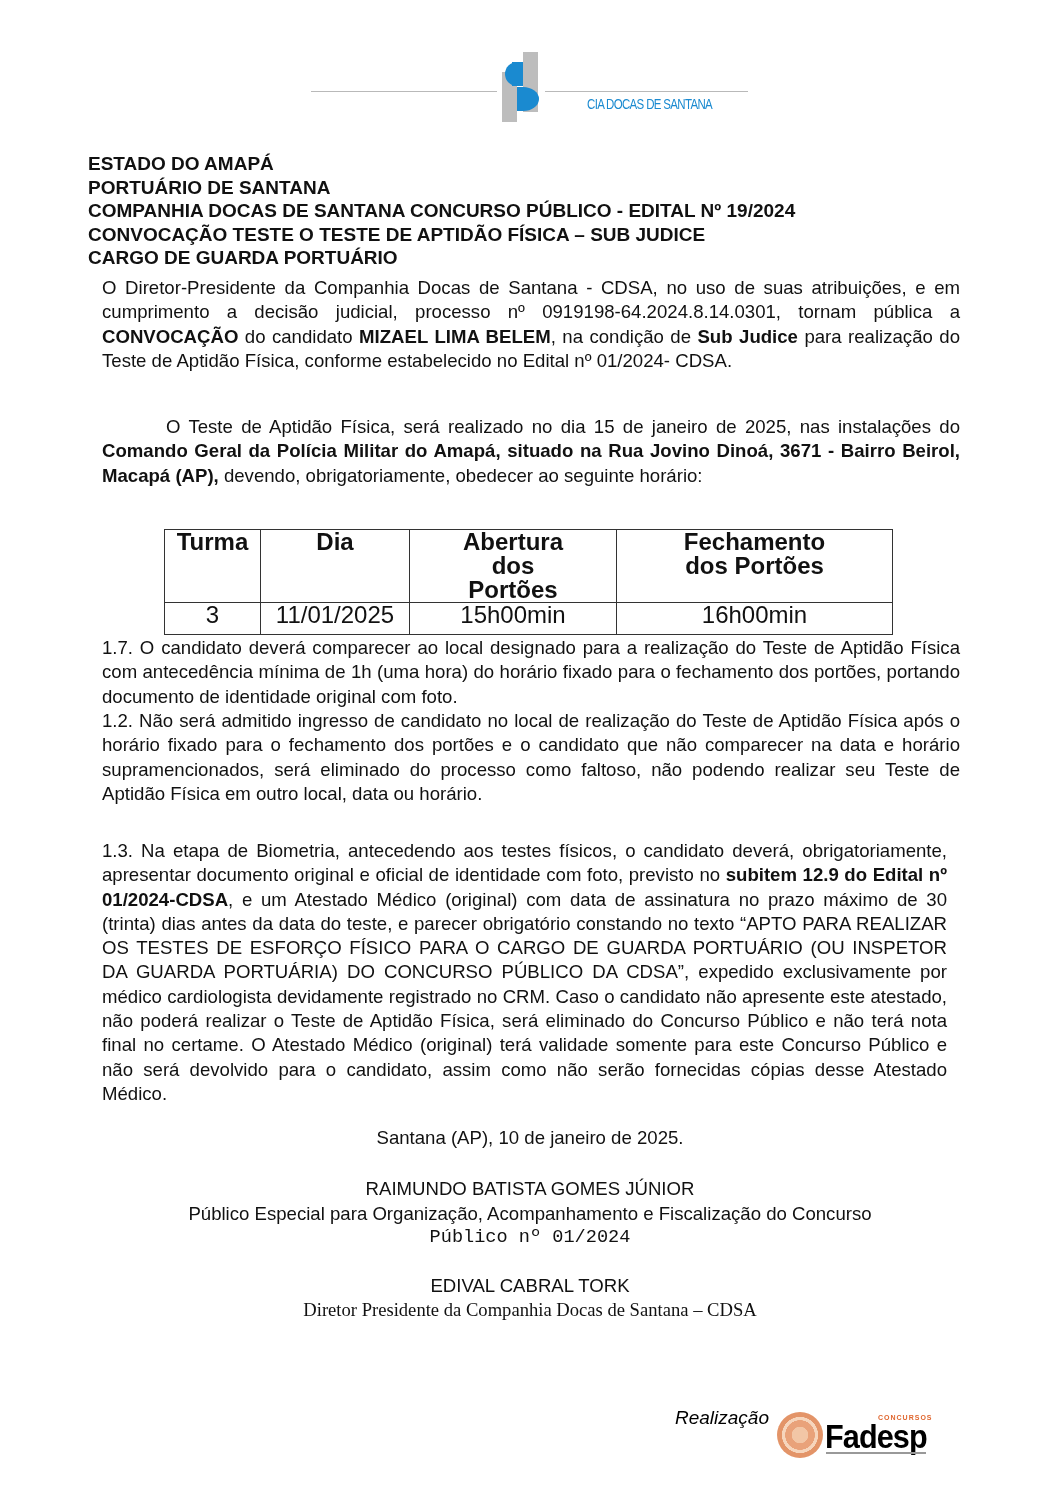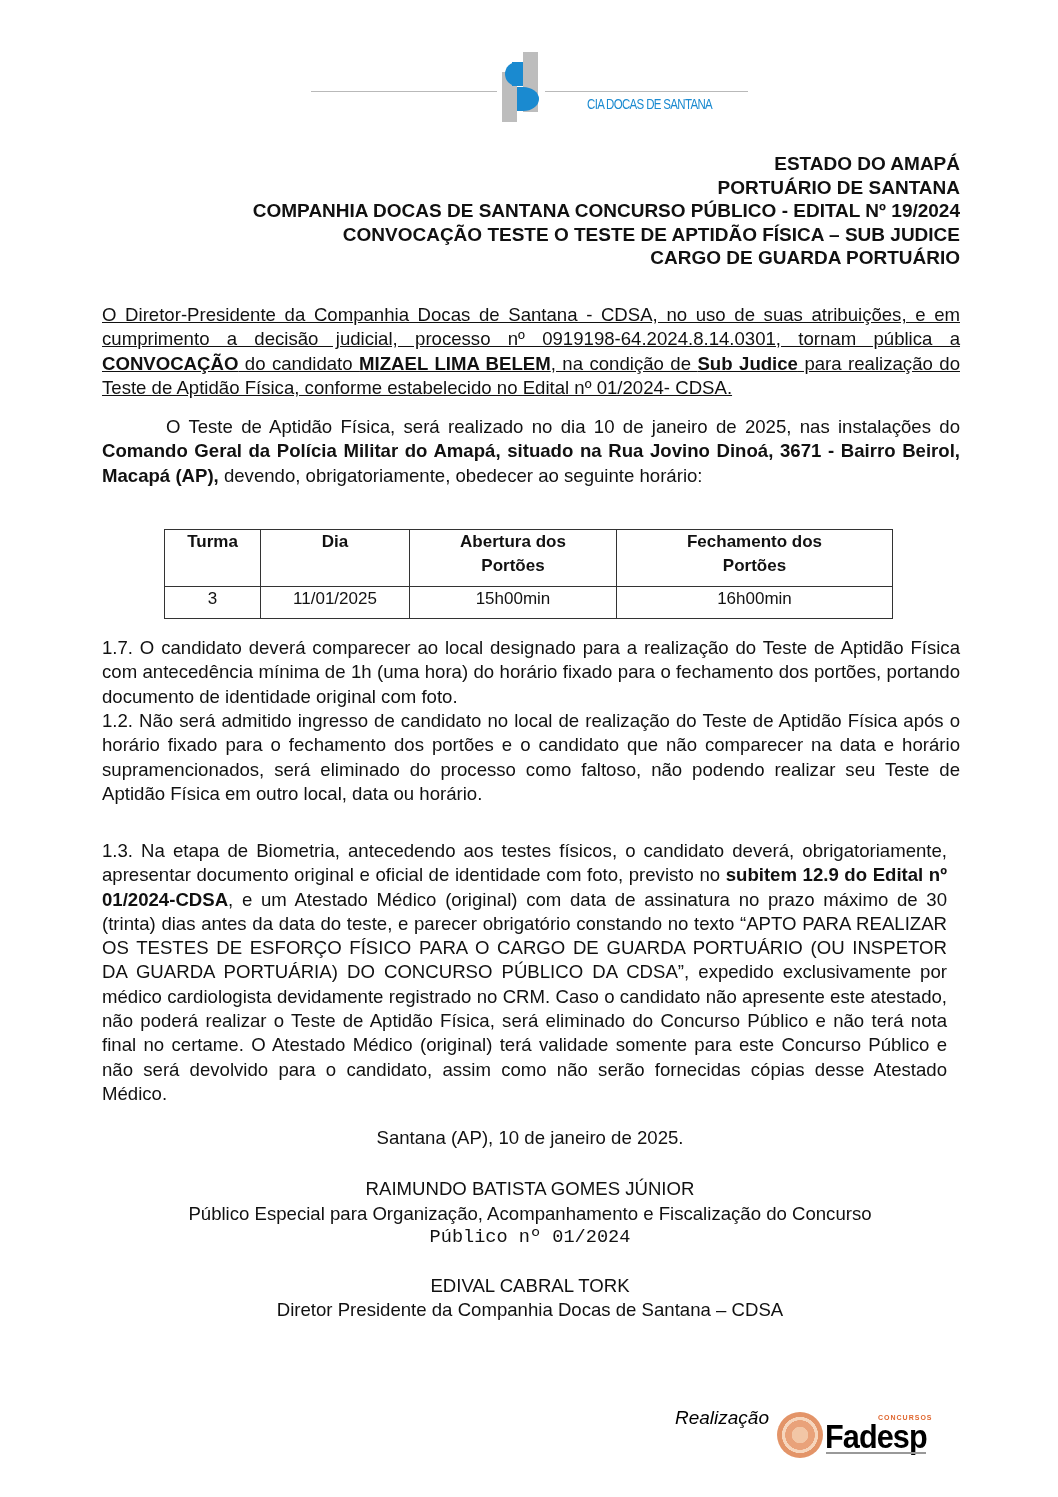--- a/index.html
+++ b/index.html
@@ -2,29 +2,29 @@
 <html><head>
 <meta charset="utf-8">
 <style>
   html, body { margin:0; padding:0; background:#fff; }
   body { width:1058px; height:1497px; position:relative; overflow:hidden;
          font-family:"Liberation Sans", sans-serif; color:#111; }
   .abs { position:absolute; }
   .hline { position:absolute; height:1px; background:#b9b9b9; }
   .logo-text { position:absolute; left:587px; top:96px; font-size:14px; color:#1a8ad0;
                letter-spacing:-0.8px; transform:scaleX(0.82); transform-origin:left top; font-family:"Liberation Sans", sans-serif; }
-  .heading { position:absolute; left:100px; width:860px; top:152px; text-align:right;
+  .heading { position:absolute; left:88px; width:860px; top:152px; text-align:left;
              font-weight:bold; font-size:19px; line-height:23.5px; }
   .heading div { white-space:nowrap; }
   .para { position:absolute; left:102px; width:858px; font-size:18.6px; line-height:24.3px;
           text-align:justify; text-align-last:left; }
   .para .ind { display:inline-block; width:64px; }
   .para b { font-weight:bold; }
   table.sched { position:absolute; left:164px; top:529px; border-collapse:collapse;
-                font-size:17px;padding-left:28px; }
+                font-size:24px;padding-left:28px; }
   table.sched th, table.sched td { border:1.5px solid #333; text-align:center; vertical-align:top;
                 padding:0; line-height:24px; }
   table.sched th { height:56px; font-weight:bold; }
   table.sched td { height:31px; }
   .center { position:absolute; left:100px; width:860px; text-align:center; font-size:18.6px; line-height:23.5px; }
   .realizacao { position:absolute; left:675px; top:1407px; font-style:italic; font-size:19px; color:#000000; }
   .fadesp-seal { position:absolute; left:777px; top:1412px; width:46px; height:46px; border-radius:50%;
                  background: radial-gradient(circle, #f2c6a6 0 25%, #e9a27a 26% 45%, #f6d5bc 46% 55%, #e39468 56% 100%); }
   .fadesp-word { position:absolute; left:825px; top:1419px; font-weight:bold; font-size:34px; color:#000;
                  letter-spacing:-1px; transform:scaleX(0.9); transform-origin:left top; line-height:34px; }
@@ -49,26 +49,26 @@
 </div>
 
 <div class="heading">
   <div>ESTADO DO AMAPÁ</div>
   <div>PORTUÁRIO DE SANTANA</div>
   <div>COMPANHIA DOCAS DE SANTANA CONCURSO PÚBLICO - EDITAL Nº 19/2024</div>
   <div>CONVOCAÇÃO TESTE O TESTE DE APTIDÃO FÍSICA – SUB JUDICE</div>
   <div>CARGO DE GUARDA PORTUÁRIO</div>
 </div>
 
-<div class="para" style="top:303px;text-decoration:underline;">
+<div class="para" style="top:276px;">
   <span>O Diretor-Presidente da Companhia Docas de Santana - CDSA, no uso de suas atribuições, e em cumprimento a decisão judicial, processo nº 0919198-64.2024.8.14.0301, tornam pública a </span><b>CONVOCAÇÃO</b><span> do candidato </span><b>MIZAEL LIMA BELEM</b><span>, na condição de </span><b>Sub Judice</b><span> para realização do Teste de Aptidão Física, conforme estabelecido no Edital nº 01/2024- CDSA.</span>
 </div>
 
 <div class="para" style="top:415px;">
-  <span class="ind"></span><span>O Teste de Aptidão Física, será realizado no dia 10 de janeiro de 2025, nas instalações do </span><b>Comando Geral da Polícia Militar do Amapá, situado na Rua Jovino Dinoá, 3671 - Bairro Beirol, Macapá (AP),</b><span> devendo, obrigatoriamente, obedecer ao seguinte horário:</span>
+  <span class="ind"></span><span>O Teste de Aptidão Física, será realizado no dia 15 de janeiro de 2025, nas instalações do </span><b>Comando Geral da Polícia Militar do Amapá, situado na Rua Jovino Dinoá, 3671 - Bairro Beirol, Macapá (AP),</b><span> devendo, obrigatoriamente, obedecer ao seguinte horário:</span>
 </div>
 
 <table class="sched">
   <thead>
     <tr>
       <th style="width:95px;">Turma</th>
       <th style="width:148px;">Dia</th>
       <th style="width:207px; padding:0 40px; box-sizing:border-box;">Abertura dos Portões</th>
       <th style="width:276px; padding:0 55px; box-sizing:border-box;">Fechamento dos Portões</th>
     </tr>
@@ -87,21 +87,21 @@
 <div class="para" style="top:709px;">1.2. Não será admitido ingresso de candidato no local de realização do Teste de Aptidão Física após o horário fixado para o fechamento dos portões e o candidato que não comparecer na data e horário supramencionados, será eliminado do processo como faltoso, não podendo realizar seu Teste de Aptidão Física em outro local, data ou horário.</div>
 <div class="para" style="top:806px; width:845px;margin-top:33px;">
   <span>1.3. Na etapa de Biometria, antecedendo aos testes físicos, o candidato deverá, obrigatoriamente, apresentar documento original e oficial de identidade com foto, previsto no </span><b>subitem 12.9 do Edital nº 01/2024-CDSA</b><span>, e um Atestado Médico (original) com data de assinatura no prazo máximo de 30 (trinta) dias antes da data do teste, e parecer obrigatório constando no texto “APTO PARA REALIZAR OS TESTES DE ESFORÇO FÍSICO PARA O CARGO DE GUARDA PORTUÁRIO (OU INSPETOR DA GUARDA PORTUÁRIA) DO CONCURSO PÚBLICO DA CDSA”, expedido exclusivamente por médico cardiologista devidamente registrado no CRM. Caso o candidato não apresente este atestado, não poderá realizar o Teste de Aptidão Física, será eliminado do Concurso Público e não terá nota final no certame. O Atestado Médico (original) terá validade somente para este Concurso Público e não será devolvido para o candidato, assim como não serão fornecidas cópias desse Atestado Médico.</span>
 </div>
 
 <div class="center" style="top:1126px;">Santana (AP), 10 de janeiro de 2025.</div>
 <div class="center" style="top:1177px;">RAIMUNDO BATISTA GOMES JÚNIOR</div>
 <div class="center" style="top:1202px;">Público Especial para Organização, Acompanhamento e Fiscalização do Concurso</div>
 <div class="center" style="top:1226px;font-family:Liberation Mono, monospace;">Público nº 01/2024</div>
 <div class="center" style="top:1274px;">EDIVAL CABRAL TORK</div>
-<div class="center" style="top:1298px;">Diretor Presidente da Companhia Docas de Santana – CDSA</div>
+<div class="center" style="top:1298px;font-family:Liberation Serif, serif;">Diretor Presidente da Companhia Docas de Santana – CDSA</div>
 
 <div>
   <div class="realizacao">Realização</div>
   <div class="fadesp-seal"></div>
   <div class="fadesp-conc">CONCURSOS</div>
   <div class="fadesp-word">Fadesp</div>
   <div class="fadesp-sub"></div>
 </div>
 
 </body></html>

